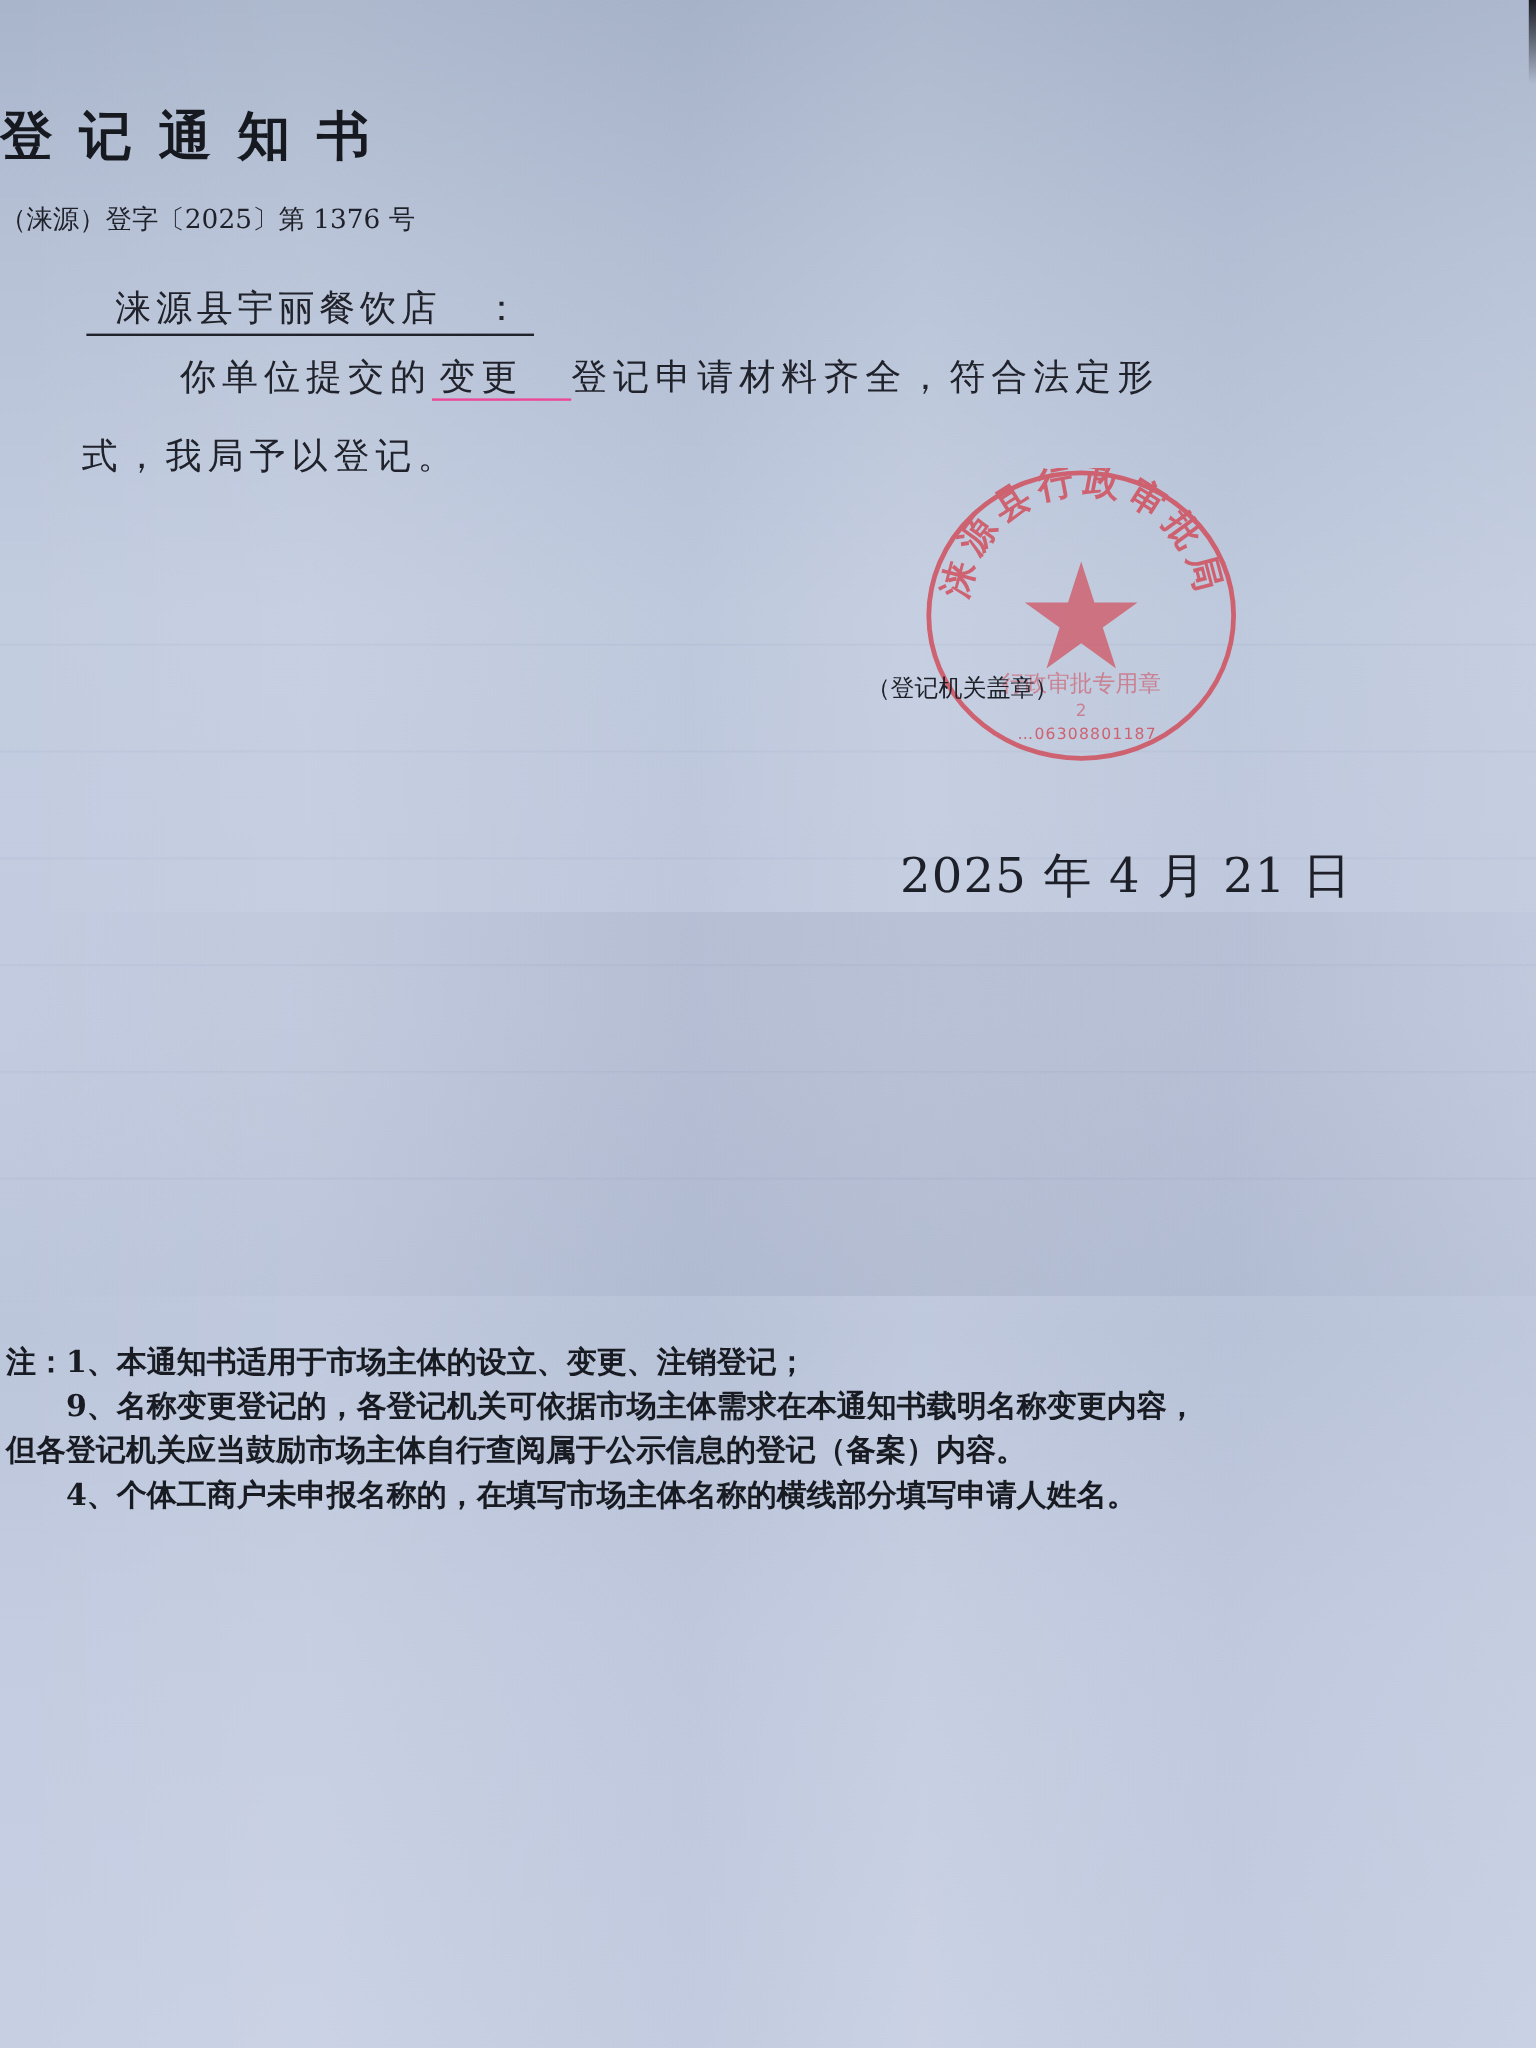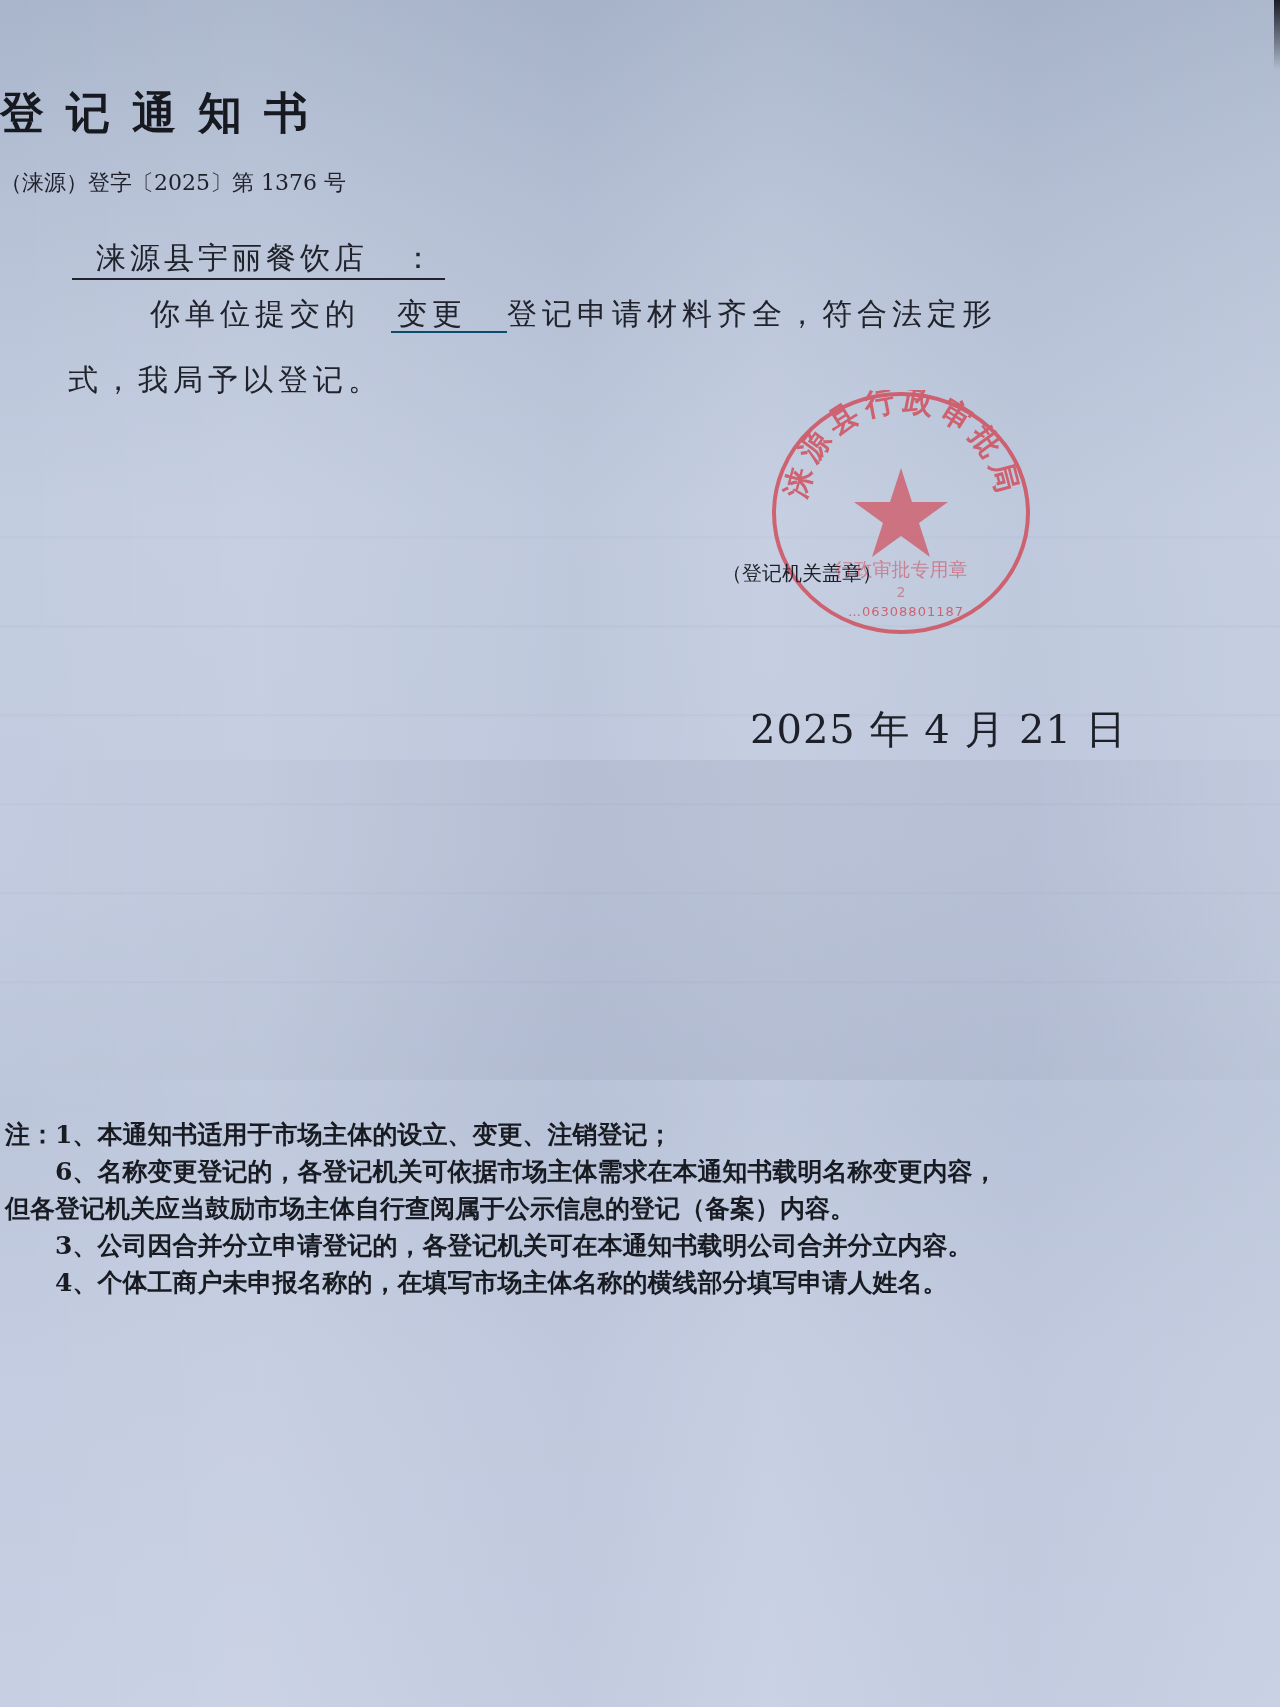--- a/index.html
+++ b/index.html
@@ -108,24 +108,23 @@
       font-size: 30px;
       letter-spacing: 5px;
       color: #20232b;
       white-space: nowrap;
     }
     .body-line.l1 { top: 294px; left: 150px; }
     .body-line.l2 { top: 360px; left: 68px; }
     .fill-in {
       display: inline-block;
       min-width: 110px;
-      border-bottom: 2px solid #0c4a6e;
+      border-bottom: 2px solid #ec4899;
       padding-left: 6px;
       line-height: 34px;
-      margin-left: 31px;
     }
     .stamp {
       position: absolute;
       left: 770px;
       top: 390px;
       width: 262px;
       height: 246px;
       opacity: 0.85;
     }
     .seal-caption {
@@ -200,17 +199,16 @@
 </svg>
 
 <div class="seal-caption">（登记机关盖章）</div>
 
 <div class="date">2025 年 4 月 21 日</div>
 
 <div class="notes">
   <div class="row">
     <span>注：</span><span>1、本通知书适用于市场主体的设立、变更、注销登记；</span>
   </div>
-  <div class="row indent">6、名称变更登记的，各登记机关可依据市场主体需求在本通知书载明名称变更内容，</div>
+  <div class="row indent">9、名称变更登记的，各登记机关可依据市场主体需求在本通知书载明名称变更内容，</div>
   <div class="row">但各登记机关应当鼓励市场主体自行查阅属于公示信息的登记（备案）内容。</div>
-  <div class="row indent">3、公司因合并分立申请登记的，各登记机关可在本通知书载明公司合并分立内容。</div>
   <div class="row indent">4、个体工商户未申报名称的，在填写市场主体名称的横线部分填写申请人姓名。</div>
 </div>
 
 </body></html>

